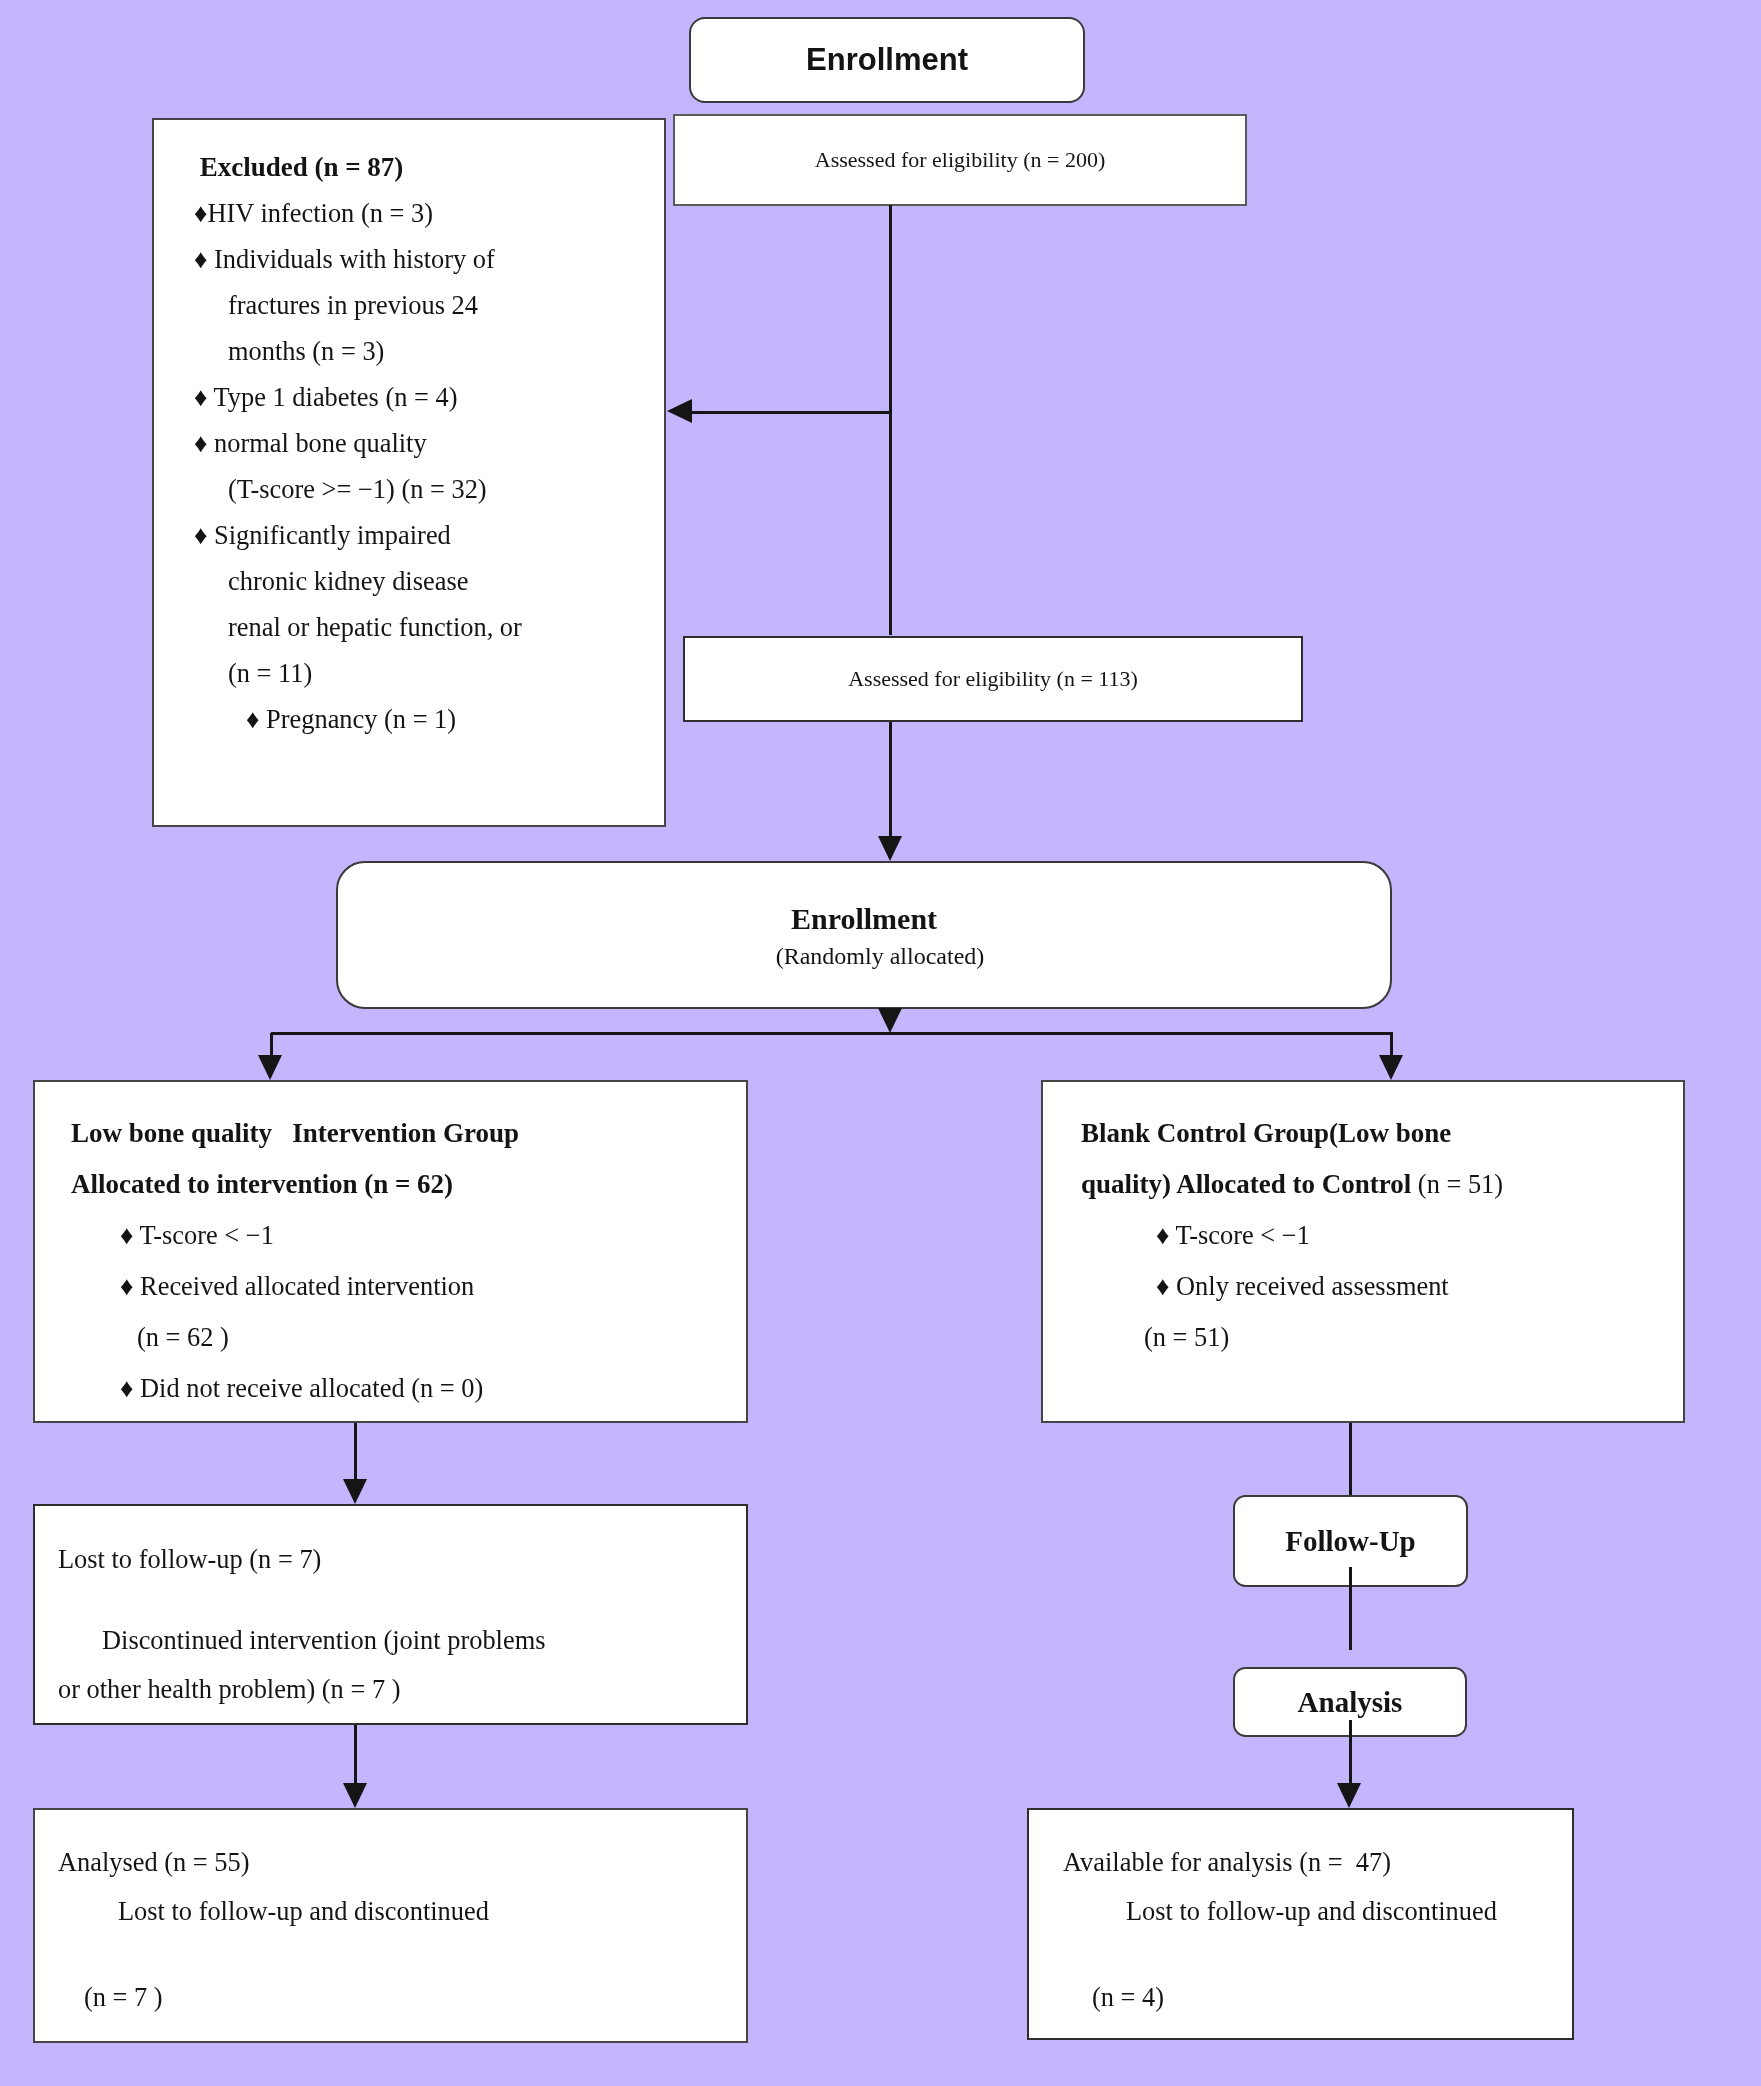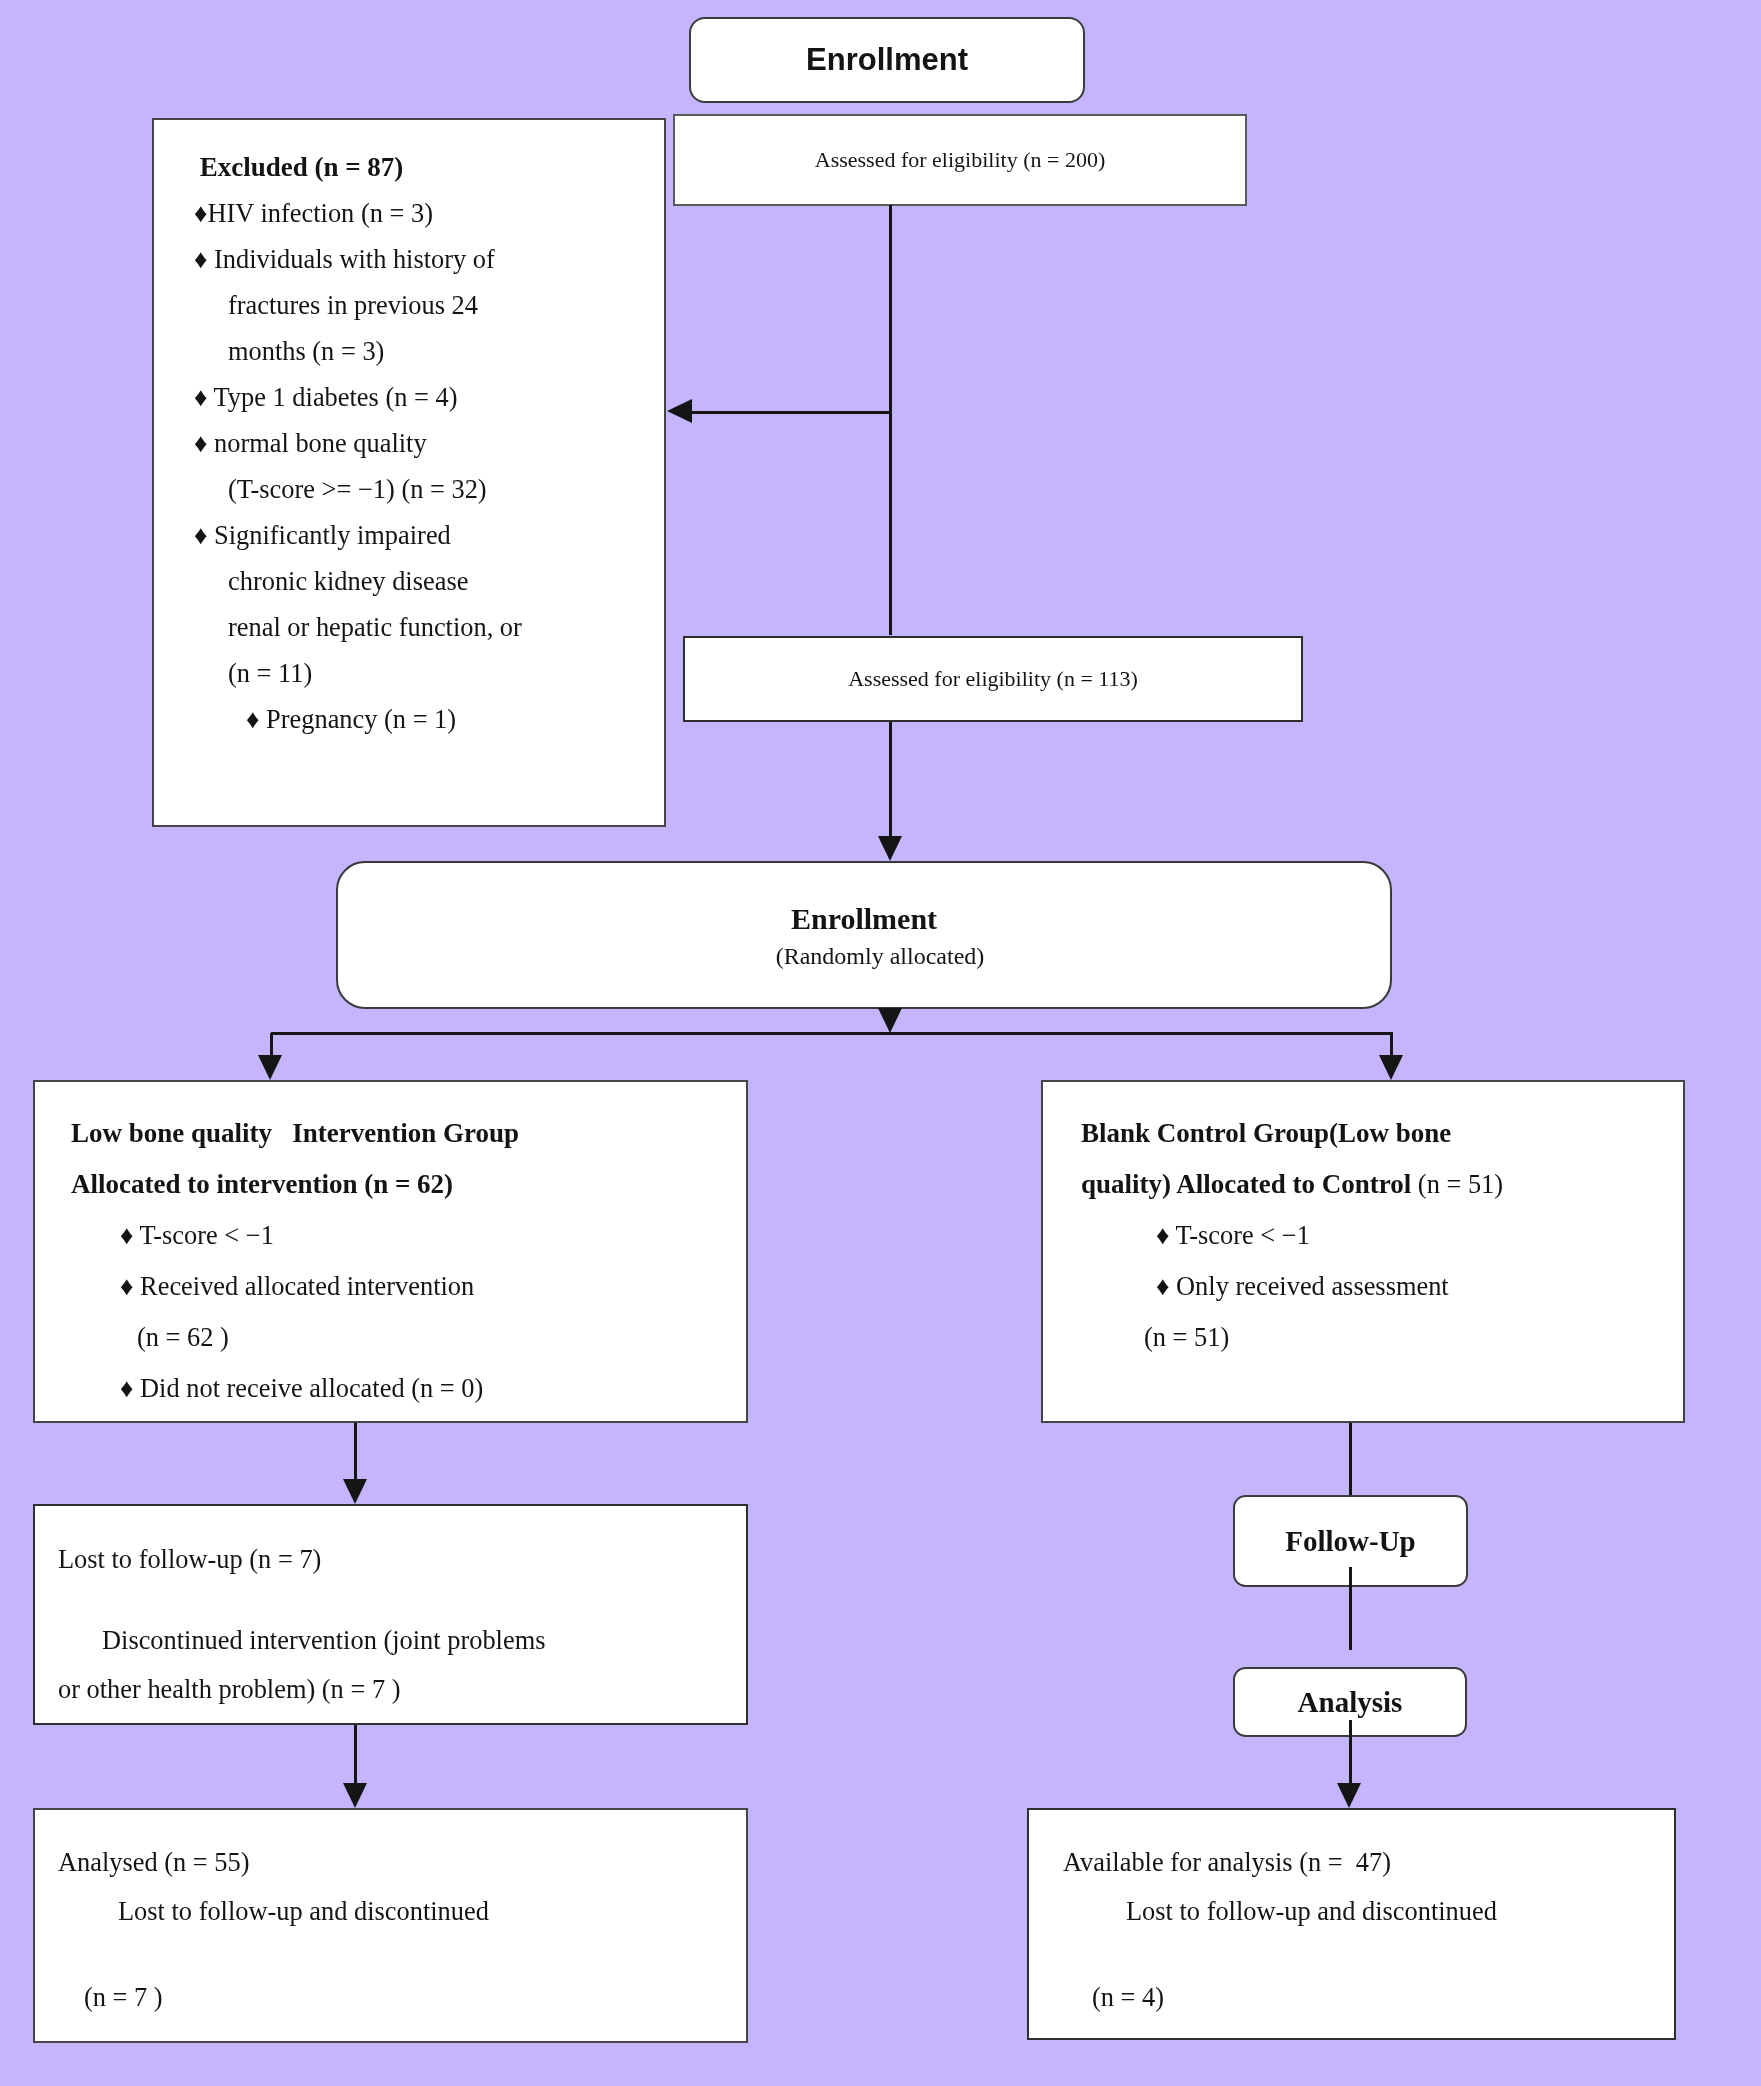--- a/index.html
+++ b/index.html
@@ -140,21 +140,21 @@
   <div class="box rounded center serif-stage" style="left:1233px;top:1650px;width:234px;height:70px;border-radius:12.6px;margin-top:17px;">
     <span>Analysis</span>
   </div>
 
   <div class="box ana-pad" style="left:33px;top:1808px;width:715px;height:235px;">
     <div class="low-line">Analysed (n = 55)</div>
     <div class="low-line ana-2">Lost to follow-up and discontinued</div>
     <div class="low-line ana-3">(n = 7 )</div>
   </div>
 
-  <div class="box avail-pad" style="left:1027px;top:1808px;width:649px;height:232px;border-color:#2e2e2e;">
+  <div class="box avail-pad" style="left:1027px;top:1808px;width:547px;height:232px;border-color:#2e2e2e;">
     <div class="low-line">Available for analysis (n =  47)</div>
     <div class="low-line avail-2">Lost to follow-up and discontinued</div>
     <div class="low-line avail-3">(n = 4)</div>
   </div>
 
   <div class="vline" style="left:889px;top:205px;height:430px;"></div>
 
   <div class="hline" style="left:689px;top:411px;width:201px;"></div>
   <div class="arr-left" style="left:667px;top:399px;"></div>
 

